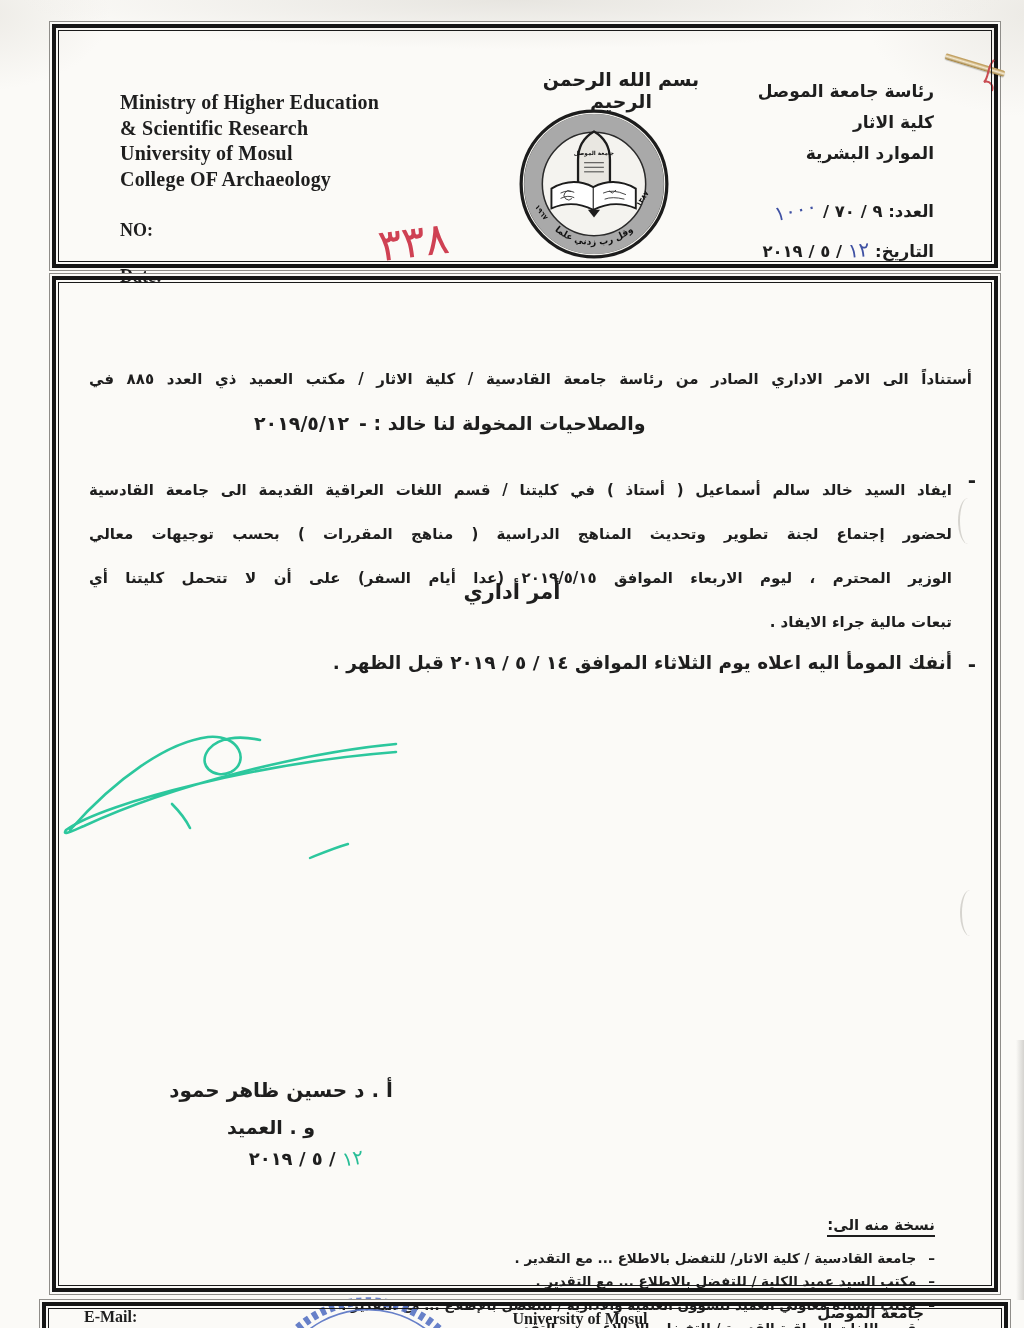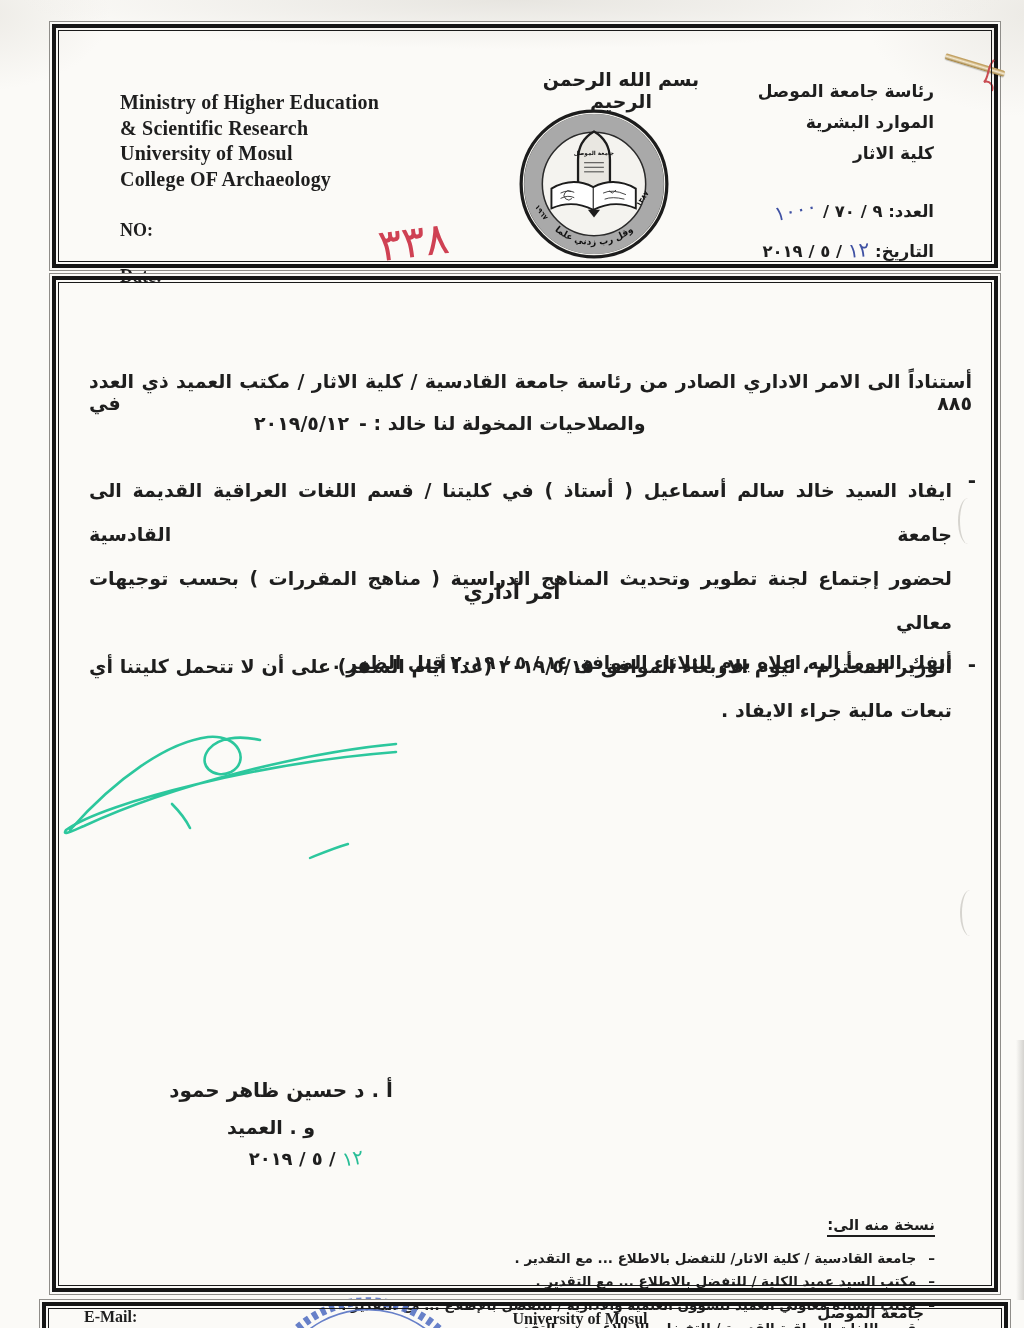--- a/index.html
+++ b/index.html
@@ -29,21 +29,21 @@
   .ref-line{right:60px; font-size:16.5px; text-align:right;}
   .hand-blue{display:inline-block; color:#3f51a3; font-weight:normal; font-size:20px;
              transform:rotate(-12deg); letter-spacing:2px;}
   .hand-green{display:inline-block; color:#27bd96; font-weight:normal; font-size:20px;
               transform:rotate(-10deg);}
   .highlight-mark{left:888px; top:34px; width:62px; height:6px; transform:rotate(17deg);
      background:linear-gradient(180deg,#c3a263 15%,#f4ead2 50%,#a98a4b 90%); border-radius:2px;
      box-shadow:0 1px 1px rgba(0,0,0,.25);}
   
   .title{left:0; right:26px; top:300px; text-align:center; font-size:21px;}
-  .p-line{direction:rtl; font-size:19px;}
+  .p-line{direction:rtl; font-size:15px;}
   .just{text-align:justify; text-align-last:justify;}
   .dash-mark{position:absolute; right:-24px; top:0; font-size:20px; font-weight:bold;}
   .sig-name{left:95px; top:798px; width:260px; text-align:center; font-size:20px;}
   .sig-role{left:115px; top:836px; width:200px; text-align:center; font-size:19px;}
   .sig-date{left:150px; top:866px; width:200px; text-align:center; font-size:18px; direction:rtl;}
   .copy-wrap{right:59px; top:936px; display:flex; flex-direction:column; align-items:flex-end;}
   .copy-head{font-size:15px; font-weight:bold; direction:rtl; border-bottom:2px solid #1e1e1e;
              padding-bottom:1px; margin-bottom:10px;}
   .copy-item{direction:rtl; display:flex; gap:12px; font-size:13.5px; font-weight:bold;
              line-height:23.4px; align-items:baseline;}
@@ -107,22 +107,22 @@
             <path id="mottoArc" d="M -72 35 A 80 80 0 0 0 72 35" fill="none"></path>
           </defs>
         <text font-size="12" font-weight="bold" fill="#111">
           <textPath href="#mottoArc" startOffset="50%" text-anchor="middle">وقل رب زدني علما</textPath>
         </text>
       </svg>
     </div>
 
     <div class="abs ar ar-block">
       <div>رئاسة جامعة الموصل</div>
+      <div>كلية الاثار</div>
       <div>الموارد البشرية</div>
-      <div>كلية الاثار</div>
     </div>
 
     <div class="abs ar ref-line" style="top:170px;">
       <span>العدد:</span>
       <span>٩ / ٧٠ /</span>
       <span class="hand-blue">١٠٠٠</span>
     </div>
     <div class="abs ar ref-line" style="top:210px;">
       <span>التاريخ:</span>
       <span class="hand-blue" style="transform:rotate(-6deg);">١٢</span>

